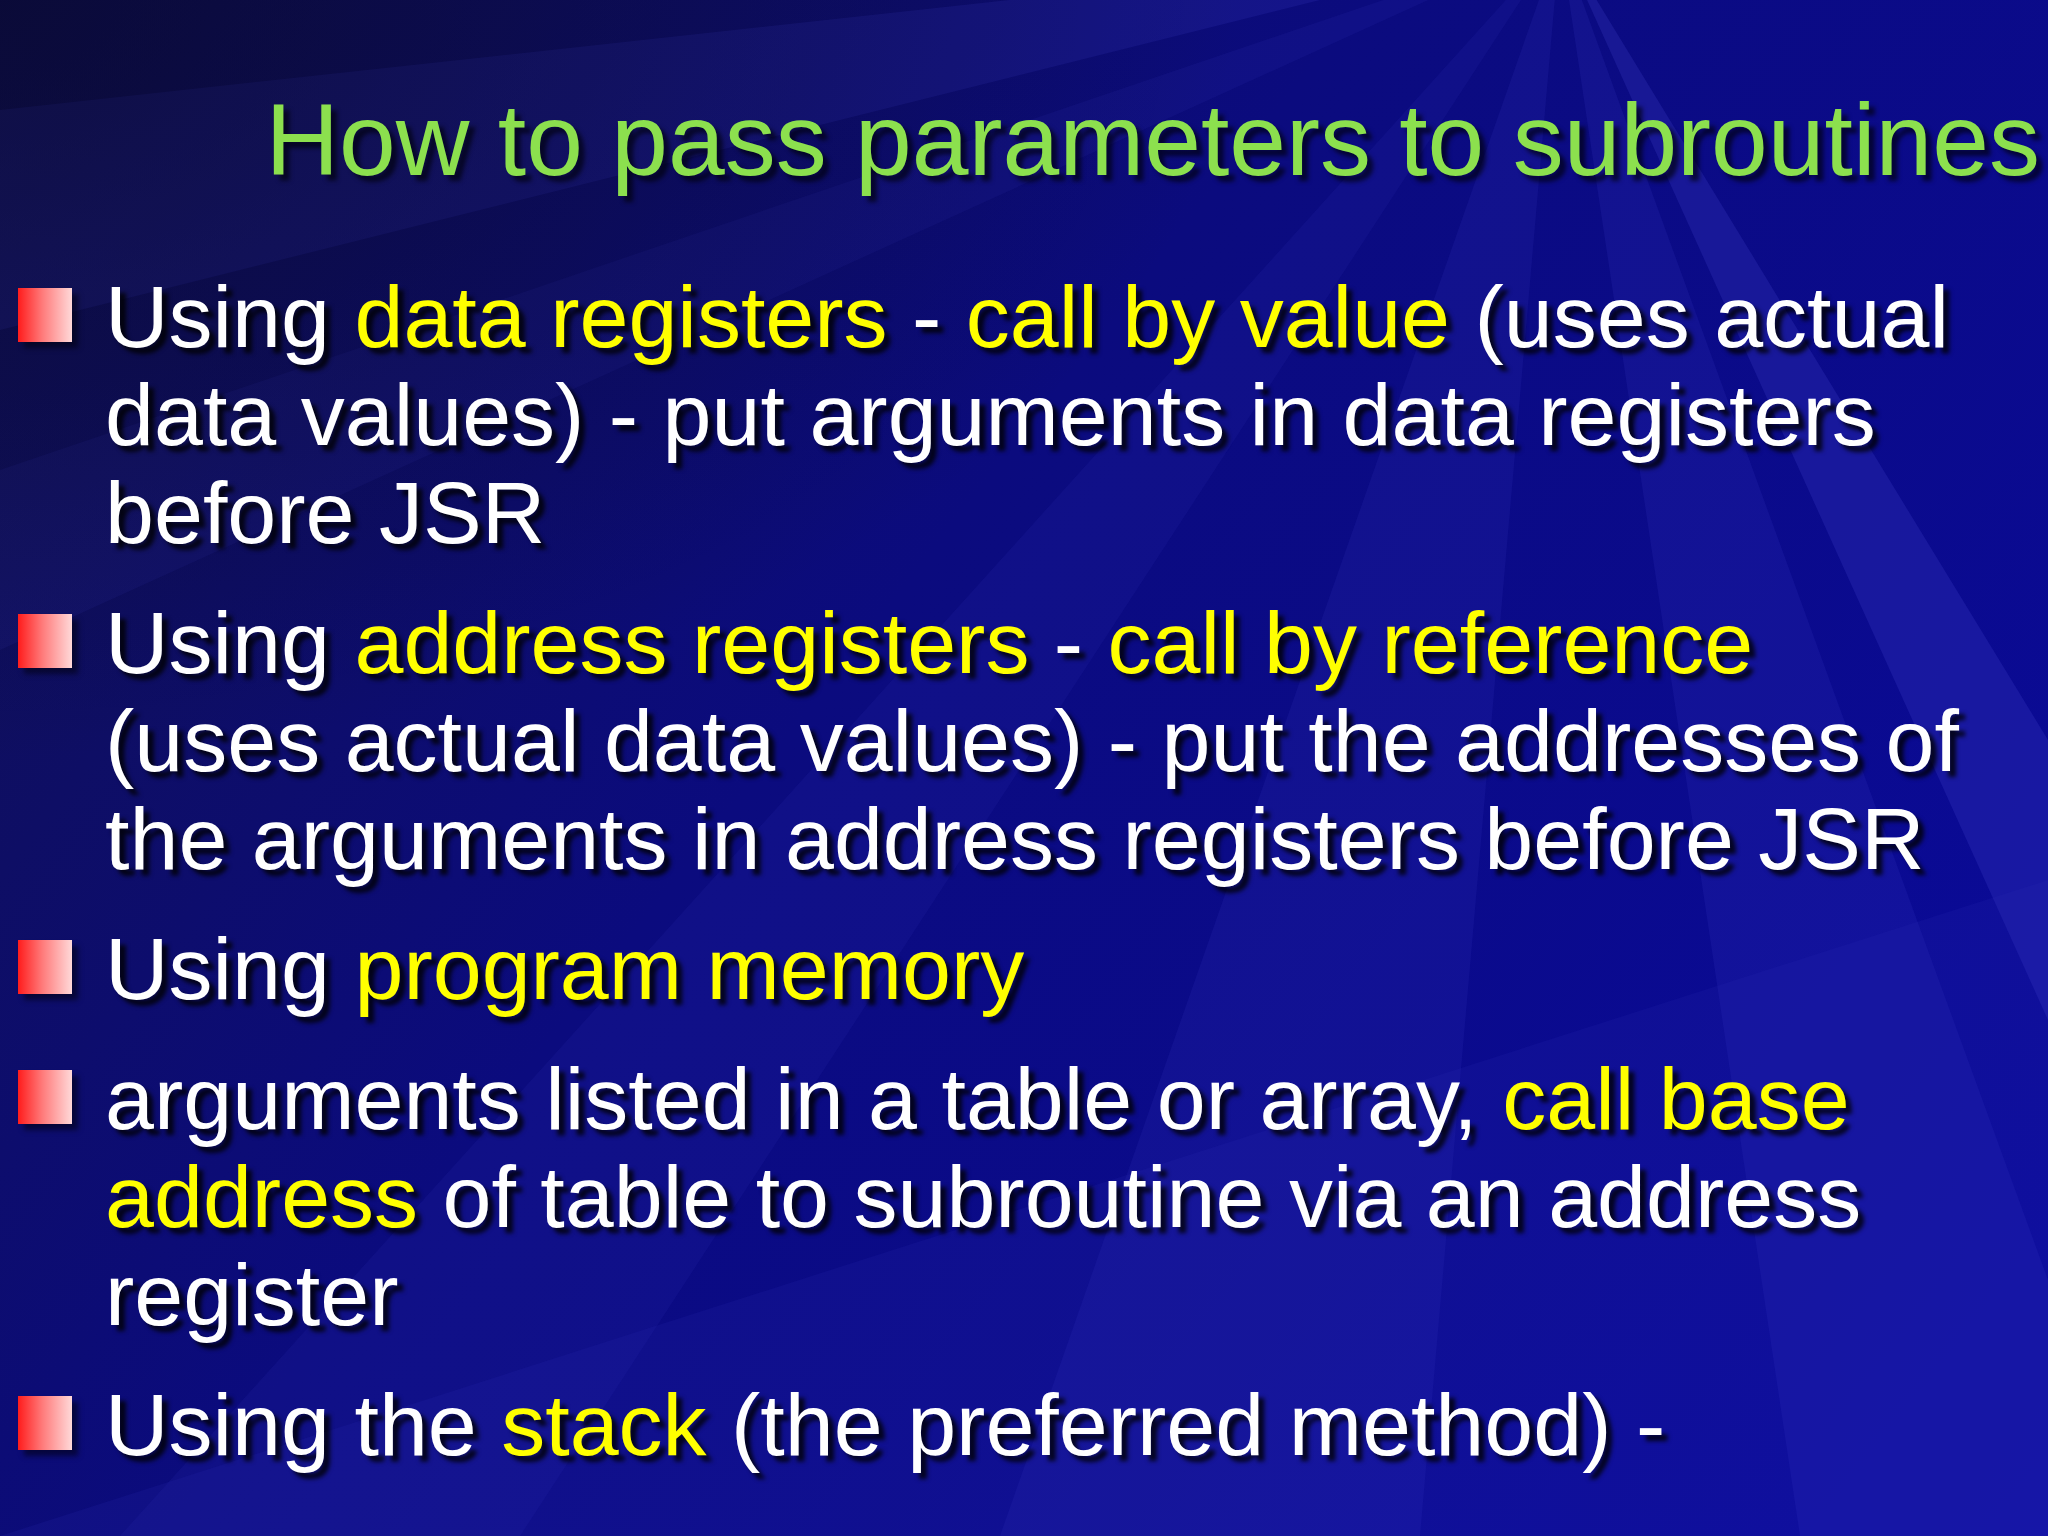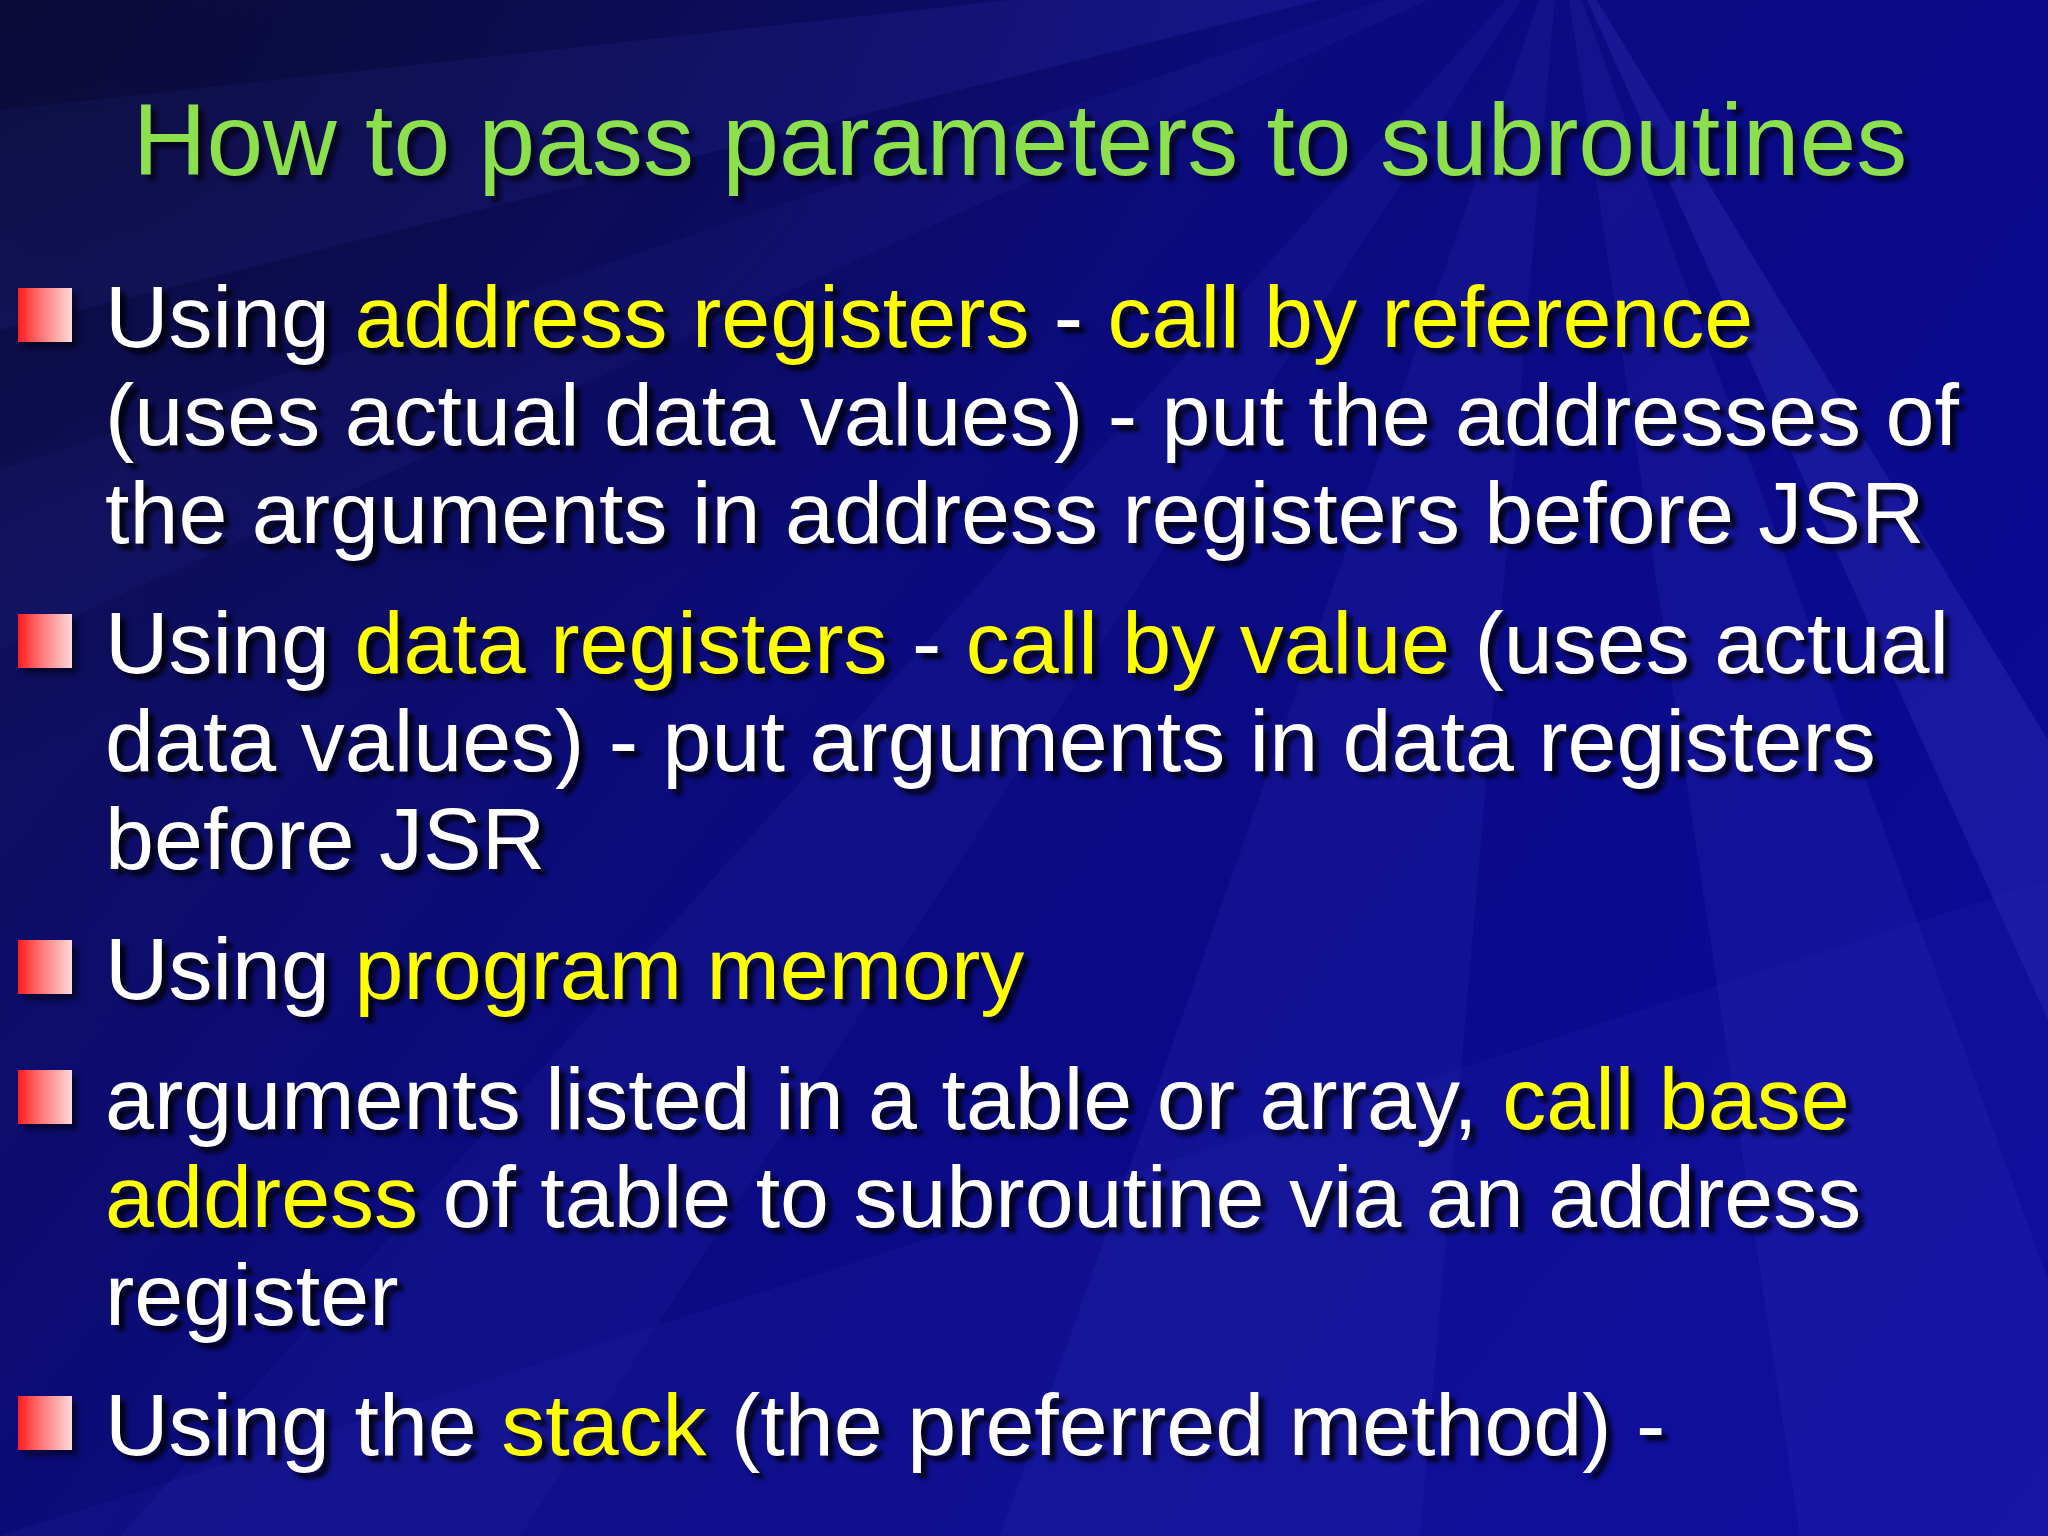--- a/index.html
+++ b/index.html
@@ -13,21 +13,21 @@
   .slide::after {
     content:"";
     position:absolute; inset:0;
     background:radial-gradient(110% 90% at 0% 0%, rgba(5,5,40,0.55) 0%, rgba(5,5,40,0.0) 55%);
     pointer-events:none;
   }
   .rays { position:absolute; inset:0; width:100%; height:100%; }
   .title {
     position:absolute;
     top:84px; left:0; right:8px;
-    text-align:center;
+    text-align:right;
     font-size:102px;
     line-height:1.1;
     color:var(--title-color);
     text-shadow:6px 6px 4px rgba(0,0,10,0.65);
     z-index:2;
     white-space:nowrap;
   }
   .bullets {
     position:absolute;
     top:268px; left:18px; right:8px;
@@ -66,31 +66,31 @@
     <polygon points="1560,-60 2048,740 2048,1020" fill="#5050dc" opacity="0.20"></polygon>
     <polygon points="0,1536 2048,880 2048,1536" fill="#2a2ab4" opacity="0.16"></polygon>
   </svg>
 
   <div class="title">How to pass parameters to subroutines</div>
 
   <div class="bullets" id="bullet-list">
       <div class="bullet">
         <span class="marker"></span>
         <div class="bullet-text">
-          <div class="line"><span class="seg white">Using </span><span class="seg yellow">address registers</span><span class="seg white"> - </span><span class="seg yellow">call by reference</span></div>
-          <div class="line"><span class="seg white">(uses actual data values) - put the addresses of</span></div>
-          <div class="line"><span class="seg white">the arguments in address registers before JSR</span></div>
+          <div class="line"><span class="seg white">Using </span><span class="seg yellow">data registers</span><span class="seg white"> - </span><span class="seg yellow">call by value</span><span class="seg white"> (uses actual</span></div>
+          <div class="line"><span class="seg white">data values) - put arguments in data registers</span></div>
+          <div class="line"><span class="seg white">before JSR</span></div>
         </div>
       </div>
       <div class="bullet">
         <span class="marker"></span>
         <div class="bullet-text">
-          <div class="line"><span class="seg white">Using </span><span class="seg yellow">data registers</span><span class="seg white"> - </span><span class="seg yellow">call by value</span><span class="seg white"> (uses actual</span></div>
-          <div class="line"><span class="seg white">data values) - put arguments in data registers</span></div>
-          <div class="line"><span class="seg white">before JSR</span></div>
+          <div class="line"><span class="seg white">Using </span><span class="seg yellow">address registers</span><span class="seg white"> - </span><span class="seg yellow">call by reference</span></div>
+          <div class="line"><span class="seg white">(uses actual data values) - put the addresses of</span></div>
+          <div class="line"><span class="seg white">the arguments in address registers before JSR</span></div>
         </div>
       </div>
       <div class="bullet">
         <span class="marker"></span>
         <div class="bullet-text">
           <div class="line"><span class="seg white">Using </span><span class="seg yellow">program memory</span></div>
         </div>
       </div>
       <div class="bullet">
         <span class="marker"></span>

